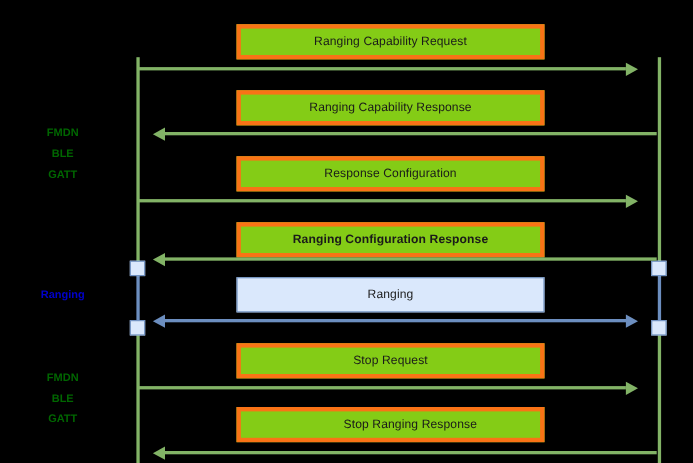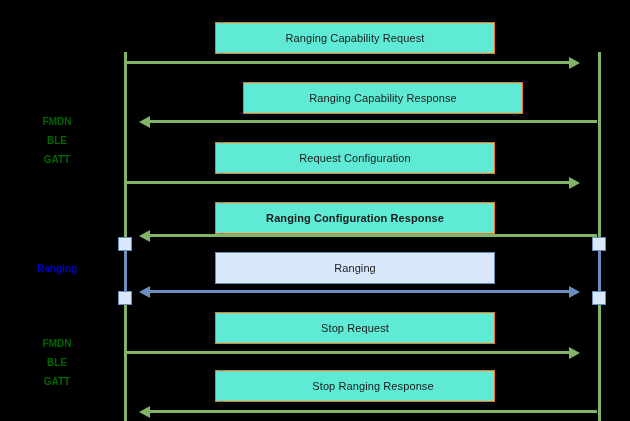--- a/index.html
+++ b/index.html
@@ -53,22 +53,22 @@
     height: 32px;
     box-sizing: border-box;
     display: flex;
     align-items: center;
     justify-content: center;
     font-size: 11px;
     color: #1a1a1a;
     letter-spacing: 0.1px;
   }
   .msg-box.green {
-    background: #5eead4;
-    border: 1px solid #f97316;
+    background: #84cc16;
+    border: 4px solid #f97316;
   }
   .msg-box.blue {
     background: #dae8fc;
     border: 1px solid #6c8ebf;
   }
   
   .arrow-line {
     position: absolute;
     height: 3px;
   }
@@ -119,28 +119,28 @@
     <div>BLE</div>
     <div>GATT</div>
   </div>
 
   <div class="msg-box green" style="left:215px; top:22px;">
     <span>Ranging Capability Request</span>
   </div>
   <div class="arrow-line green" style="left:126px; top:61px; width:443px;"></div>
   <div class="arrow-head right green" style="left:569px; top:56.5px;"></div>
 
-  <div class="msg-box green" style="left:215px; top:82px;margin-left:28px;">
+  <div class="msg-box green" style="left:215px; top:82px;">
     <span>Ranging Capability Response</span>
   </div>
   <div class="arrow-line green" style="left:150px; top:120px; width:447px;"></div>
   <div class="arrow-head left green" style="left:139px; top:115.5px;"></div>
 
   <div class="msg-box green" style="left:215px; top:142px;">
-    <span>Request Configuration</span>
+    <span>Response Configuration</span>
   </div>
   <div class="arrow-line green" style="left:126px; top:181px; width:443px;"></div>
   <div class="arrow-head right green" style="left:569px; top:176.5px;"></div>
 
   <div class="msg-box green" style="left:215px; top:202px;font-weight:bold;">
     <span>Ranging Configuration Response</span>
   </div>
   <div class="arrow-line green" style="left:150px; top:234px; width:447px;"></div>
   <div class="arrow-head left green" style="left:139px; top:229.5px;"></div>
 

